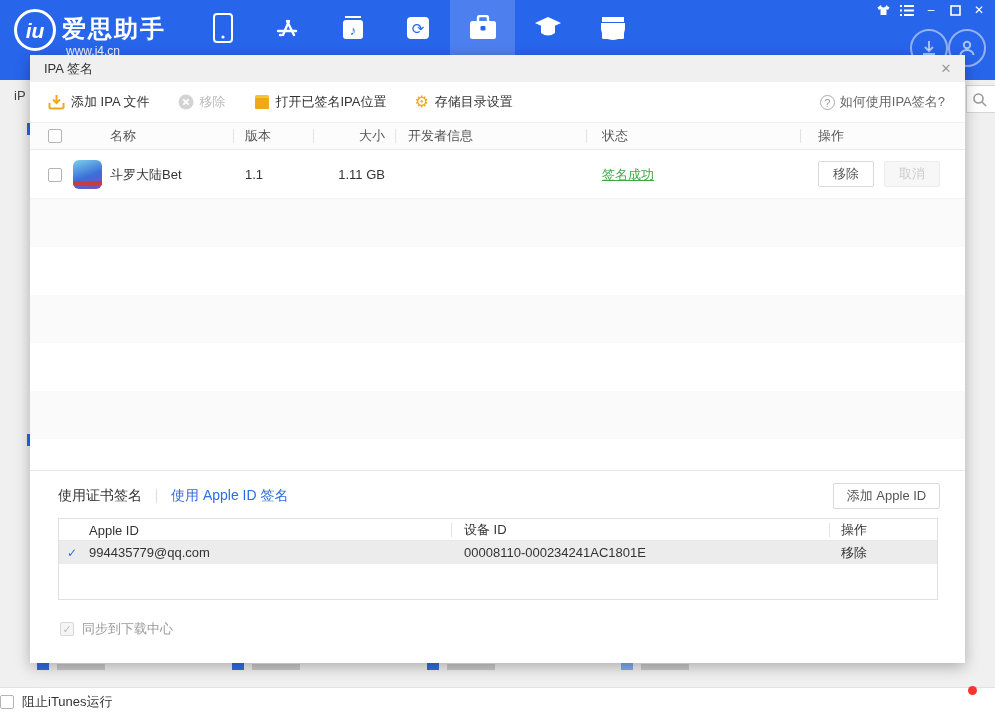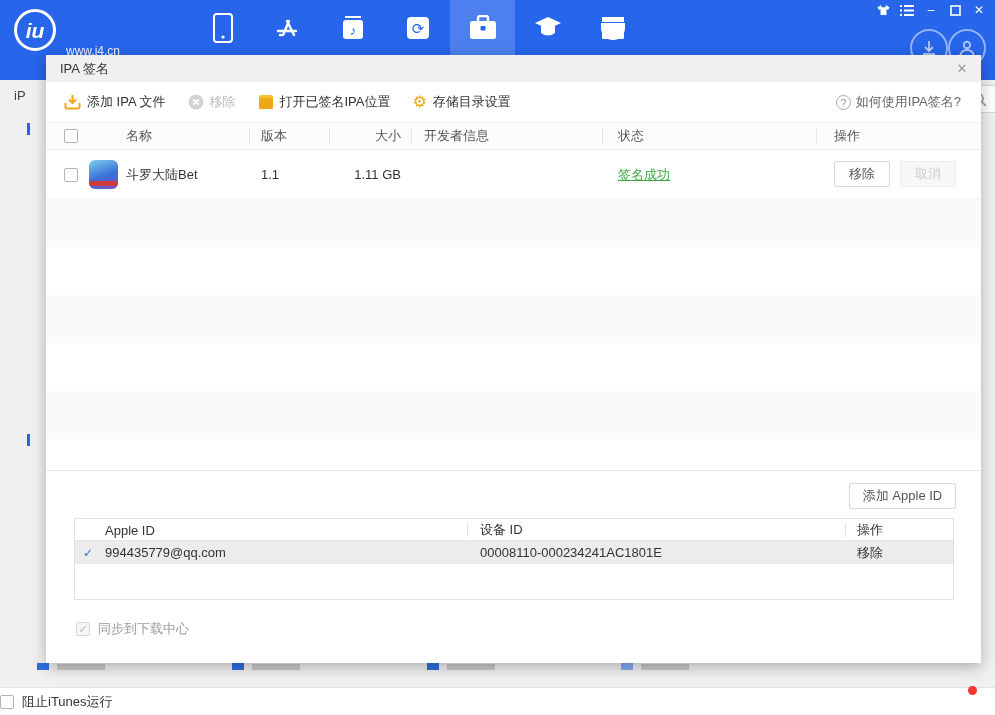--- a/index.html
+++ b/index.html
@@ -30,24 +30,24 @@
   
   .statusbar { position:absolute; left:0; top:687px; width:995px; height:28px; background:#fff; border-top:1px solid #e2e2e2; z-index:20; display:flex; align-items:center; }
   .sb-left { display:flex; align-items:center; gap:8px; }
   .sb-right { margin-left:auto; display:flex; align-items:center; margin-right:16px; }
   .sb-right .it { padding:0 17px; color:#333; }
   .sb-right .sep { width:1px; height:13px; background:#ddd; }
   .red-dot { position:absolute; right:18px; top:686px; width:9px; height:9px; border-radius:50%; background:#F43530; z-index:21; }
   .cbx { width:14px; height:14px; border:1px solid #b4b4b4; border-radius:2px; background:#fff; display:inline-flex; align-items:center; justify-content:center; font-size:11px; }
 
   
-  .dlg { position:absolute; left:46px; top:55px; width:935px; height:608px; background:#fff; z-index:10; box-shadow:0 4px 14px rgba(0,0,0,.28);padding-left:20px; }
+  .dlg { position:absolute; left:30px; top:55px; width:935px; height:608px; background:#fff; z-index:10; box-shadow:0 4px 14px rgba(0,0,0,.28);padding-left:20px; }
   .dlg-title { position:absolute; left:0; top:0; width:935px; height:27px; background:#f0f0f0; display:flex; align-items:center; padding-left:14px; color:#333; }
   .dlg-close { position:absolute; right:10px; top:5px; width:18px; height:18px; color:#999; font-size:13px; text-align:center; line-height:18px; cursor:default; }
-  .dlg-toolbar { position:absolute; left:0; top:27px; width:935px; height:40px; display:flex; align-items:center; padding-left:18px; gap:22px; }
+  .dlg-toolbar { position:absolute; left:0; top:27px; width:935px; height:40px; display:flex; align-items:center; padding-left:18px; gap:28px; }
   .tb-item { display:flex; align-items:center; gap:6px; color:#333; }
   .tb-item.disabled { color:#bbb; }
   .tb-help { position:absolute; right:20px; top:0; height:40px; display:flex; align-items:center; gap:5px; color:#666; }
   .qmark { width:15px; height:15px; border:1px solid #aaa; border-radius:50%; color:#999; font-size:11px; text-align:center; line-height:14px; }
   .gear { color:#F0A818; font-size:16px; line-height:16px; }
 
   .ah { position:absolute; top:67px; height:28px; display:flex; align-items:center; color:#555; }
   .hsep { position:absolute; top:74px; width:1px; height:14px; background:#e3e3e3; }
   .ahead-bg { position:absolute; left:0; top:67px; width:935px; height:28px; background:#fcfcfc; border-top:1px solid #f0f0f0; border-bottom:1px solid #ebebeb; }
 
@@ -80,20 +80,21 @@
   .cbx.dis-checked { background:#f5f5f5; border-color:#d8d8d8; color:#bbb; }
   .start-btn { position:absolute; left:730px; top:558px; width:180px; height:30px; font-size:14px; }
 
   svg { display:block; }
 </style>
 </head>
 <body>
 
 <div class="hdr">
   <div class="logo-badge">iu</div>
+  <div class="brand">爱思助手</div>
   <div class="site">www.i4.cn</div>
 
   <div class="nav">
     <div class="nav-tab">
       <span>
           <svg width="22" height="30" viewBox="0 0 22 30">
             <rect x="2" y="1" width="18" height="28" rx="3" fill="none" stroke="#fff" stroke-width="2"></rect>
             <circle cx="11" cy="24" r="1.6" fill="#fff"></circle>
           </svg>
         </span>
@@ -305,20 +306,25 @@
 
   <div class="stripe g" style="top:144px; height:48px;"></div>
   <div class="stripe" style="top:192px; height:48px;"></div>
   <div class="stripe g" style="top:240px; height:48px;"></div>
   <div class="stripe" style="top:288px; height:48px;"></div>
   <div class="stripe g" style="top:336px; height:48px;"></div>
   <div class="stripe" style="top:384px; height:31px;"></div>
 
   <div class="bottom-div"></div>
 
+  <div class="sign-tabs">
+    <span>使用证书签名</span>
+    <span class="vsep"></span>
+    <span class="tab-blue">使用 Apple ID 签名</span>
+  </div>
   <div class="btn add-appleid">添加 Apple ID</div>
 
   <div class="id-table">
     <div style="position:absolute; left:0; top:0; width:878px; height:22px; border-bottom:1px solid #e6e6e6;"></div>
     <div class="idh" style="left:30px;">Apple ID</div>
     <div class="id-hsep" style="left:392px;"></div>
     <div class="idh" style="left:405px;">设备 ID</div>
     <div class="id-hsep" style="left:770px;"></div>
     <div class="idh" style="left:782px;">操作</div>
     <div class="id-row">

